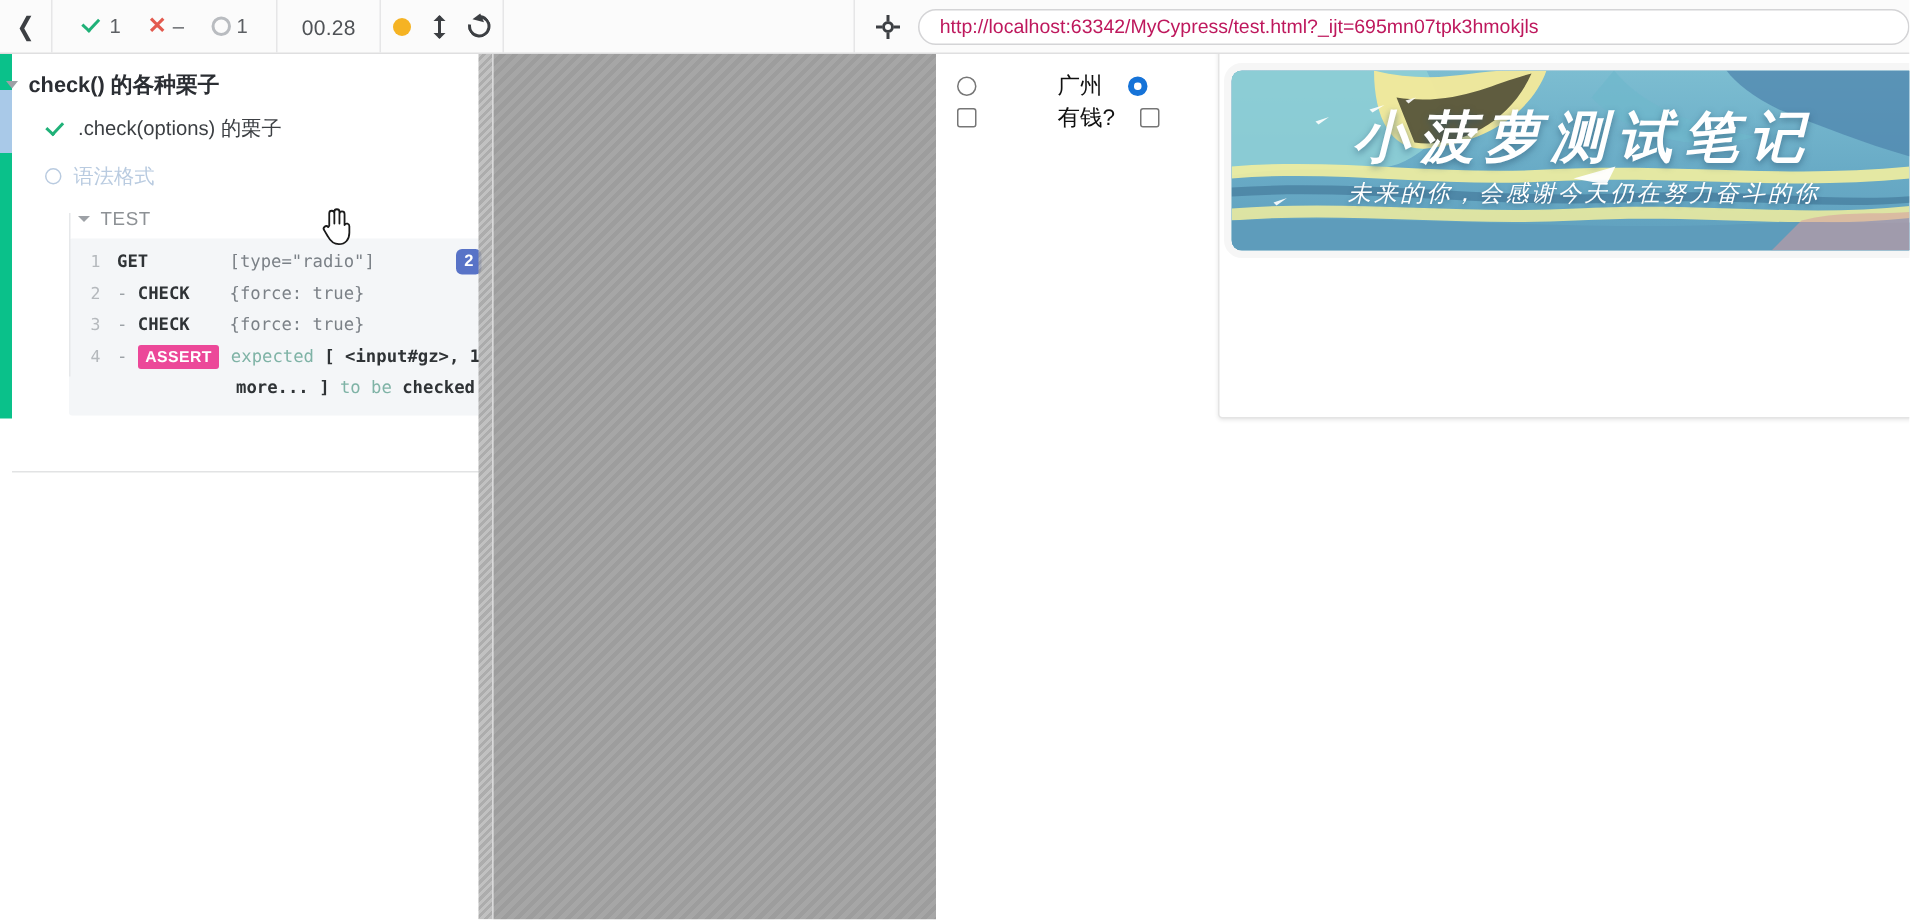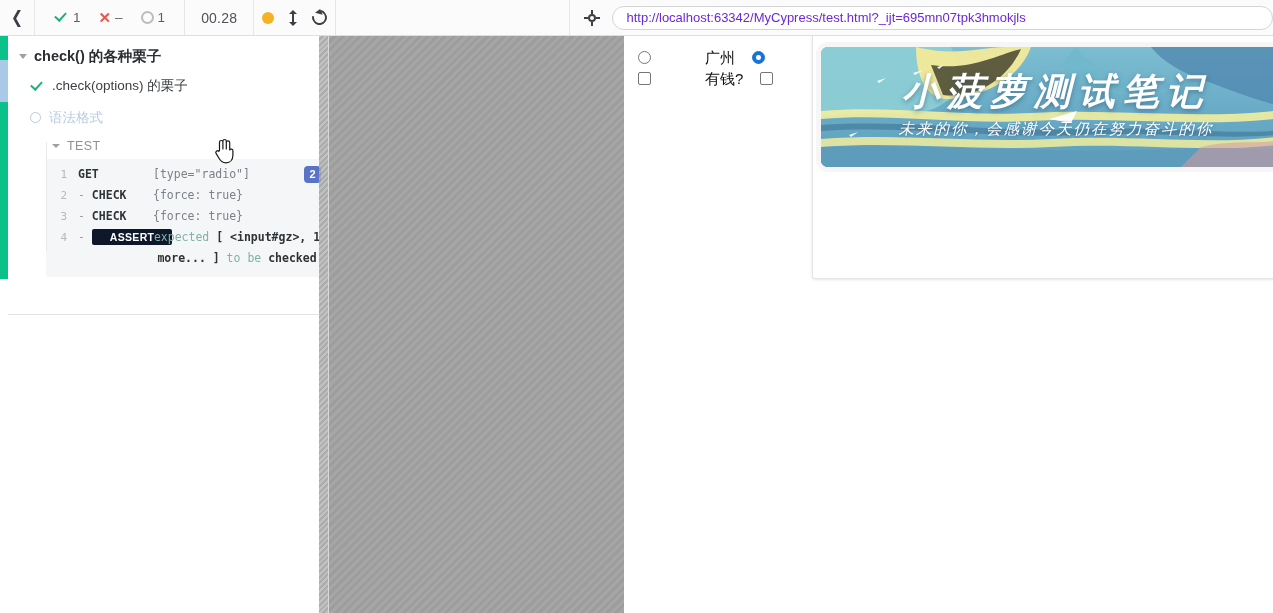--- a/index.html
+++ b/index.html
@@ -82,38 +82,38 @@
   .ic-selector .tick {
     position:absolute; background:#3c3f43;
   }
   .ic-selector .t1 { left:7px; top:0; width:2px; height:4px; }
   .ic-selector .t2 { left:7px; bottom:0; width:2px; height:4px; }
   .ic-selector .t3 { top:7px; left:0; height:2px; width:4px; }
   .ic-selector .t4 { top:7px; right:0; height:2px; width:4px; }
   .url-pill {
     flex:1 1 auto; height:24px; border:1px solid #d4d4d6; border-radius:12px;
     background:#fff; display:flex; align-items:center; padding:0 13px;
-    font-size:13px; color:#6d28d9; overflow:hidden; white-space:nowrap;
+    font-size:13px; color:#be185d; overflow:hidden; white-space:nowrap;
     min-width:0;
   }
 
   
   .reporter {
     position:absolute; left:0; top:36px; width:329px; height:577px;
     background:#fff; border-right:1px solid #d9d9da;
     overflow:hidden;
   }
   .runnables { position:relative; padding-top:8px; }
   .green-rail {
     position:absolute; left:0; top:0; width:8px; height:243px; background:#0ac18a;
   }
   .green-rail .lav { position:absolute; left:0; top:24px; width:8px; height:42px; background:#a9c9e8; }
 
   .suite-title {
-    margin:3px 0 0 0; padding-left:19px;
+    margin:3px 0 0 0; padding-left:4px;
     font-size:14.5px; font-weight:bold; color:#2b2e33;
     display:flex; align-items:center; gap:7px;
   }
   .caret {
     width:0;height:0;border-left:4.5px solid transparent;border-right:4.5px solid transparent;
     border-top:5px solid #9da1a6; flex:0 0 auto;
   }
   .caret.sm { border-left-width:4px;border-right-width:4px;border-top-width:4.5px; }
 
   .test-row {
@@ -156,22 +156,22 @@
   .cmd .name .hy { color:#9aa0a5; font-weight:normal; }
   .cmd .msg { flex:1 1 auto; color:#7b8187; word-break:break-word; }
   .cmd .msg b { color:#2f3336; }
   .badge-num {
     flex:0 0 auto; min-width:17px; height:17px; border-radius:4px;
     background:#5873c7; color:#fff; font-size:11px; font-weight:bold;
     display:flex; align-items:center; justify-content:center; margin-top:2px;
     font-family:"Liberation Sans", sans-serif;
   }
   .assert-tag {
-    display:inline-block; background:#0f172a; color:#fff; font-size:10.5px;
-    font-weight:bold; padding:1px 18px; border-radius:2px; letter-spacing:.3px;
+    display:inline-block; background:#ec4899; color:#fff; font-size:10.5px;
+    font-weight:bold; padding:1px 5px; border-radius:2px; letter-spacing:.3px;
     font-family:"Liberation Sans", sans-serif; line-height:14px;
   }
   .assert-msg { color:#0f7a62;text-align:center; }
   .assert-msg b { color:#0b5c4a; font-weight:bold; }
   .assert-msg .dim { color:#7fb3a6; }
 
   .reporter-bottom-border {
     position:absolute; left:8px; top:278px; width:313px; height:1px; background:#e2e3e4;
   }
   .rep-scrollbar {

